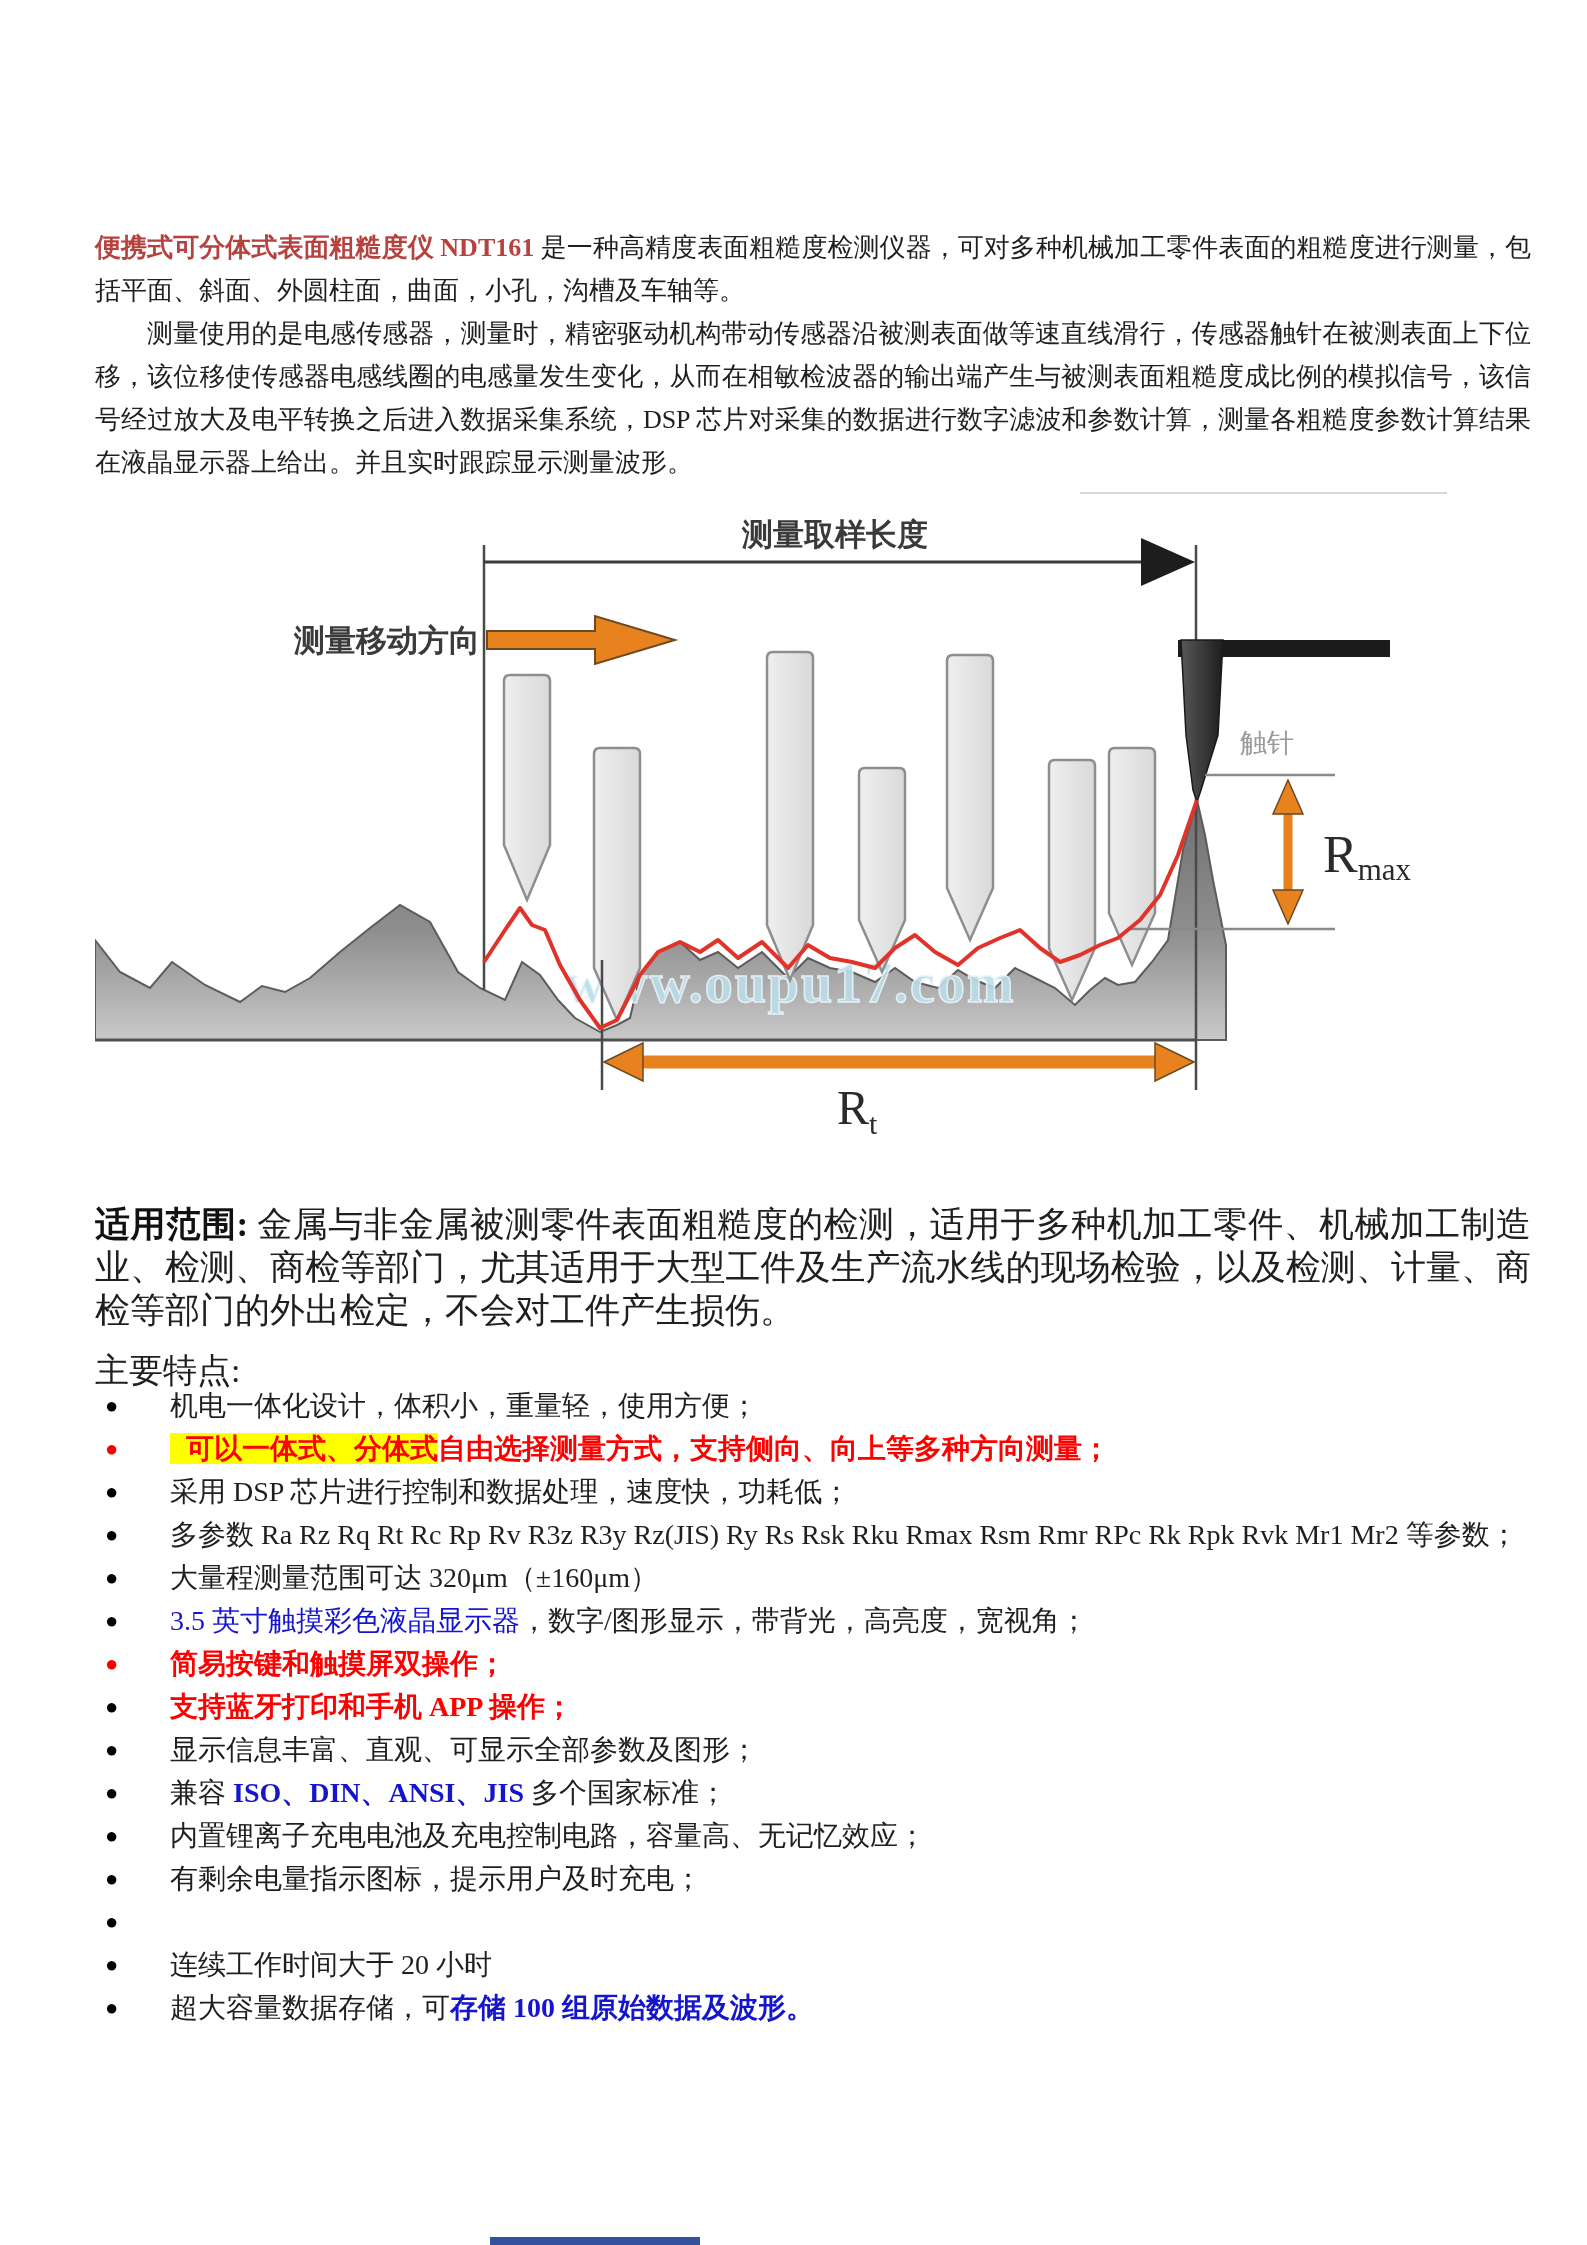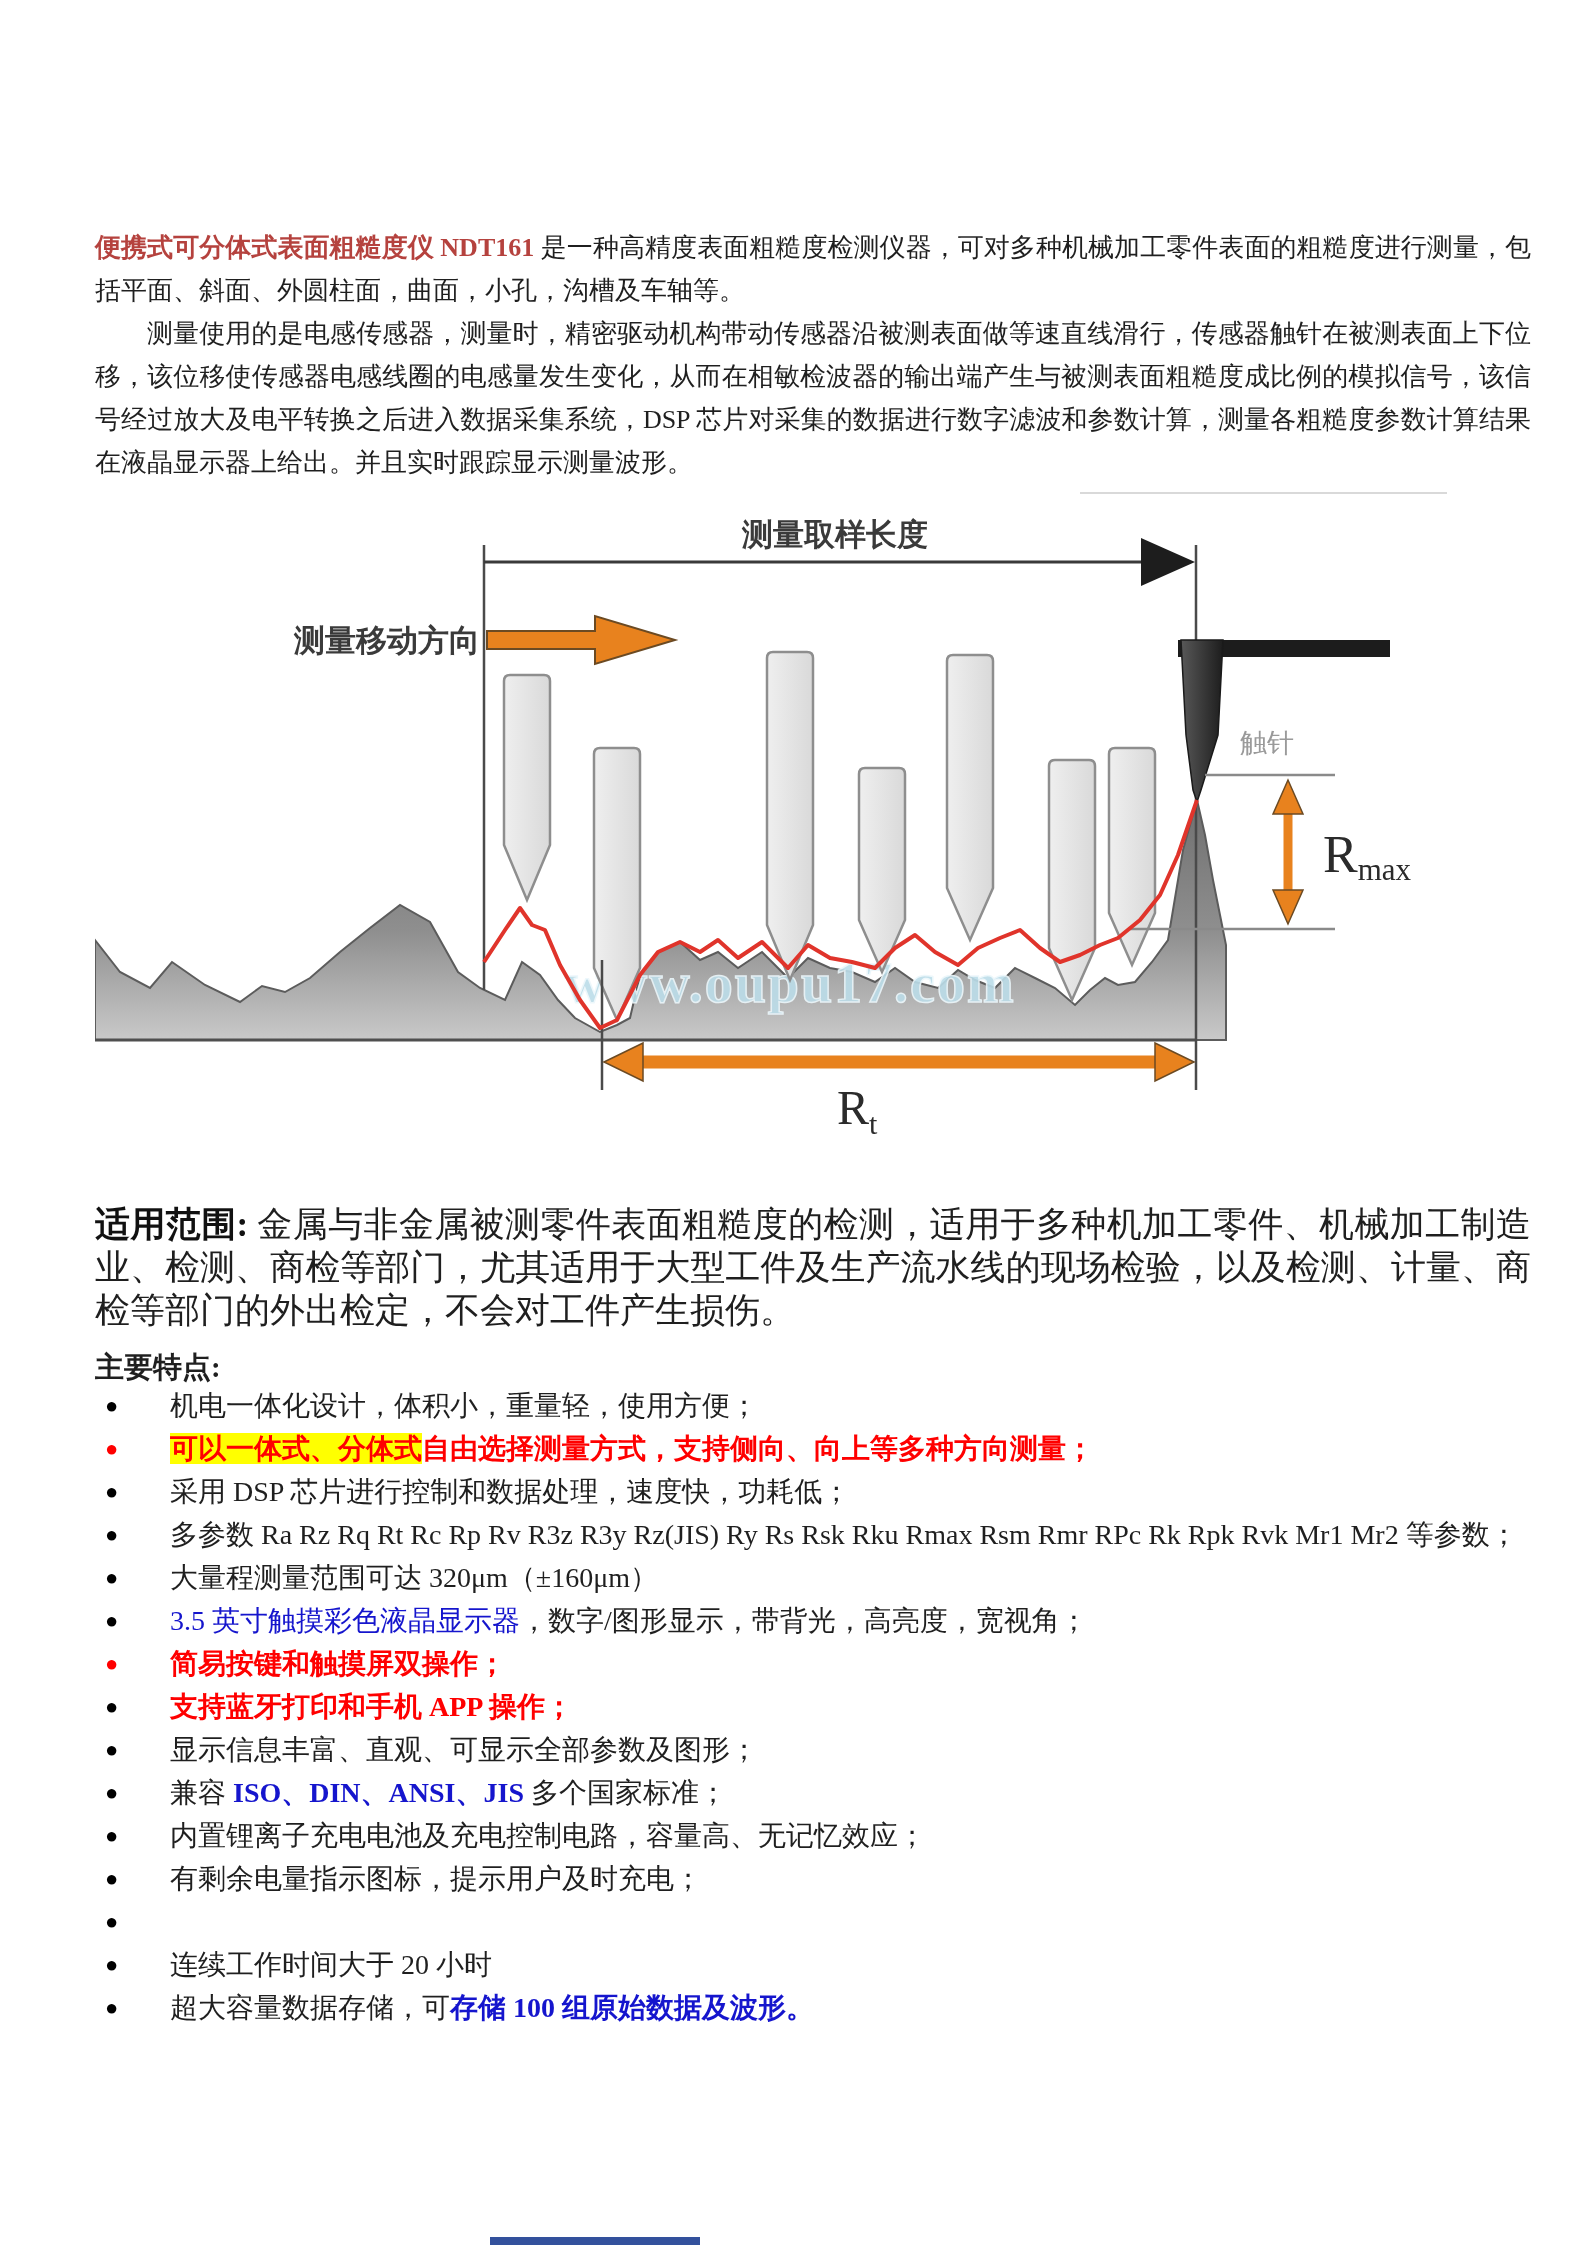--- a/index.html
+++ b/index.html
@@ -10,33 +10,33 @@
   }
   .abs{position:absolute;}
   
   #intro{left:95px;top:226px;width:1436px;font-size:26px;line-height:43px;text-align:justify;}
   #intro p{margin:0;}
   #para2{text-indent:2em;}
   .title-red{color:#b5423e;font-weight:bold;}
   
   #scope{left:95px;top:1203px;width:1436px;font-size:35px;line-height:43px;text-align:justify;}
   .hd{font-weight:bold;color:#111;}
-  #features-heading{left:95px;top:1348px;font-size:29px;font-weight:bold;}
+  #features-heading{left:95px;top:1348px;font-size:34px;font-weight:normal;}
   
   #features{left:95px;top:1384px;width:1460px;list-style:none;margin:0;padding:0;}
   #features li{height:43px;display:flex;align-items:center;font-size:28px;}
   .marker{width:30px;margin-left:10px;font-size:22px;line-height:1;flex:0 0 30px;}
   .marker-black{color:#000;}
   .marker-red{color:#ff0000;}
   .segs{margin-left:35px;white-space:nowrap;}
   .seg-k{color:#1f1f1f;}
   .seg-r{color:#ff0000;font-weight:bold;}
   .seg-b{color:#1515cd;}
   .seg-bb{color:#1515cd;font-weight:bold;}
-  .seg-rh{color:#ff0000;font-weight:bold;background:#ffff00;}
+  .seg-rh{color:#ff0000;font-weight:bold;background:#ffff00;padding-left:16px;}
   
   #diagram{left:95px;top:490px;width:1470px;height:712px;}
   #bottom-partial{left:490px;bottom:0px;width:210px;height:8px;background:#33519c;}
 </style>
 </head>
 <body>
 
 <div id="intro" class="abs">
   <p><span class="title-red">便携式可分体式表面粗糙度仪 NDT161</span><span> 是一种高精度表面粗糙度检测仪器，可对多种机械加工零件表面的粗糙度进行测量，包括平面、斜面、外圆柱面，曲面，小孔，沟槽及车轴等。</span></p>
   <p id="para2">测量使用的是电感传感器，测量时，精密驱动机构带动传感器沿被测表面做等速直线滑行，传感器触针在被测表面上下位移，该位移使传感器电感线圈的电感量发生变化，从而在相敏检波器的输出端产生与被测表面粗糙度成比例的模拟信号，该信号经过放大及电平转换之后进入数据采集系统，DSP 芯片对采集的数据进行数字滤波和参数计算，测量各粗糙度参数计算结果在液晶显示器上给出。并且实时跟踪显示测量波形。</p>

